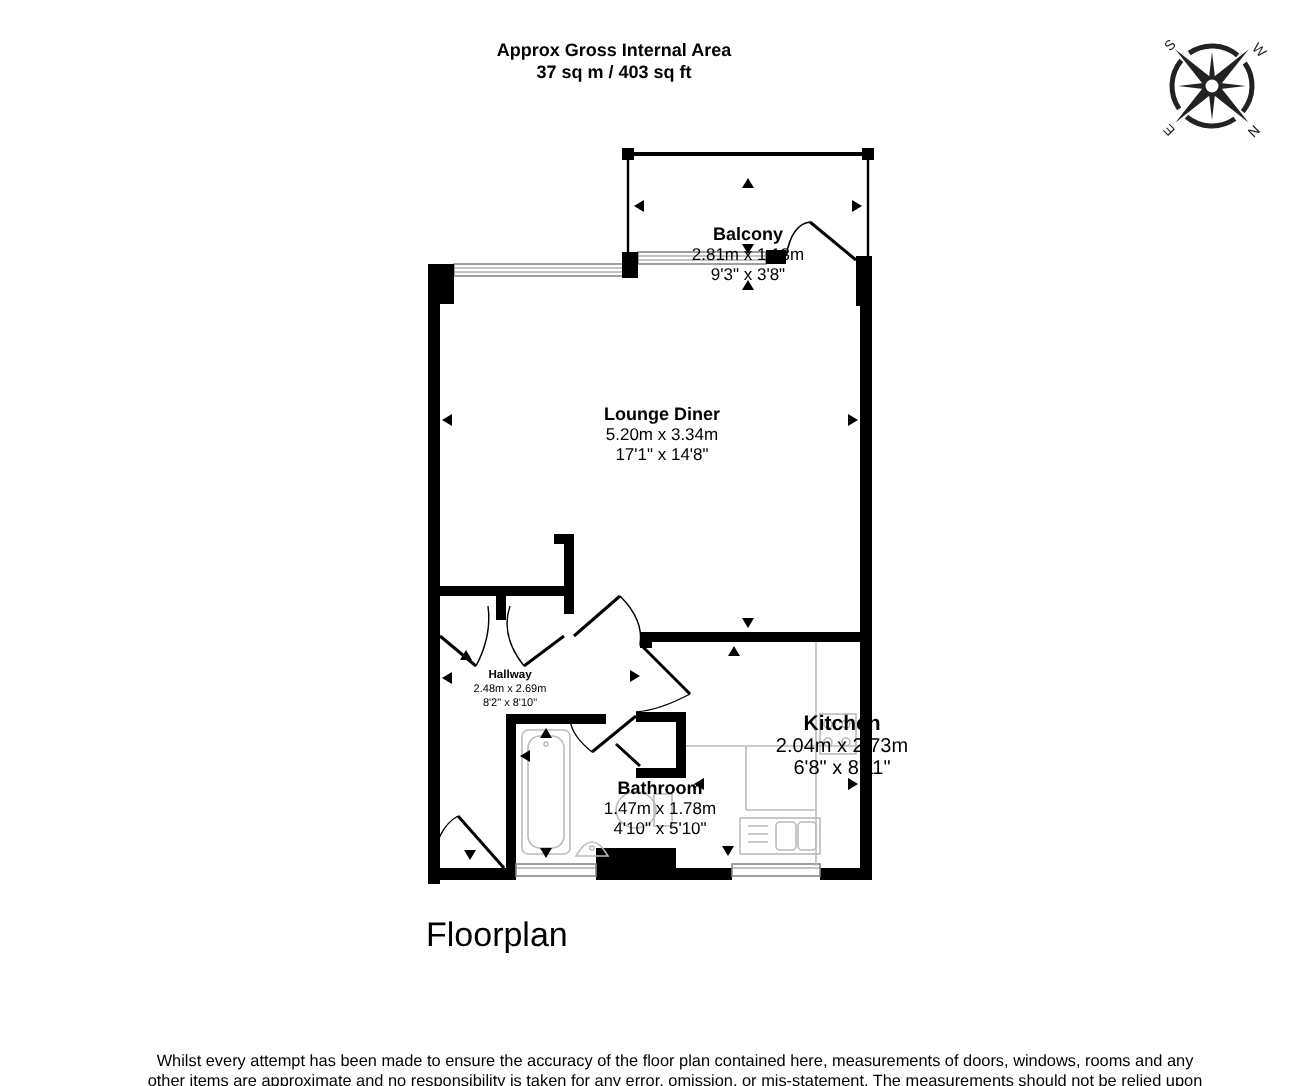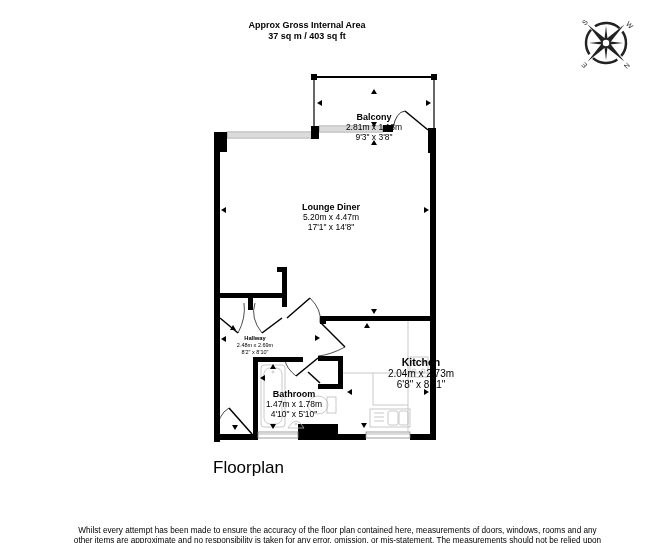--- a/index.html
+++ b/index.html
@@ -175,37 +175,37 @@
 </svg>
 
 <div class="room-label" style="left:320px; top:91px; width:108px;margin-top:21px;">
   <div class="name">Balcony</div>
   <div>2.81m x 1.13m</div>
   <div>9'3" x 3'8"</div>
 </div>
 
 <div class="room-label" style="left:276px; top:202px; width:110px;">
   <div class="name">Lounge Diner</div>
-  <div>5.20m x 4.47m</div>
+  <div>5.20m x 3.34m</div>
   <div>17'1" x 14'8"</div>
 </div>
 
 <div class="room-label small" style="left:225px; top:335px; width:60px;">
   <div class="name">Hallway</div>
   <div>2.48m x 2.69m</div>
   <div>8'2" x 8'10"</div>
 </div>
 
 <div class="room-label kitchen" style="left:350px; top:357px; width:80px;">
   <div class="name">Kitchen</div>
   <div>2.04m x 2.73m</div>
   <div>6'8" x 8'11"</div>
 </div>
 
-<div class="room-label" style="left:262px; top:389px; width:64px;">
+<div class="room-label" style="left:282px; top:389px; width:64px;padding-left:16px;">
   <div class="name">Bathroom</div>
   <div>1.47m x 1.78m</div>
   <div>4'10" x 5'10"</div>
 </div>
 
 <div class="floor-label">Floorplan</div>
 
 <div class="disclaimer">Whilst every attempt has been made to ensure the accuracy of the floor plan contained here, measurements of doors, windows, rooms and any other items are approximate and no responsibility is taken for any error, omission, or mis-statement. The measurements should not be relied upon for valuation, transaction and/or funding purposes. This plan is for illustrative purposes only and should be used as such by any prospective purchaser or tenant.</div>
 
 </body></html>

